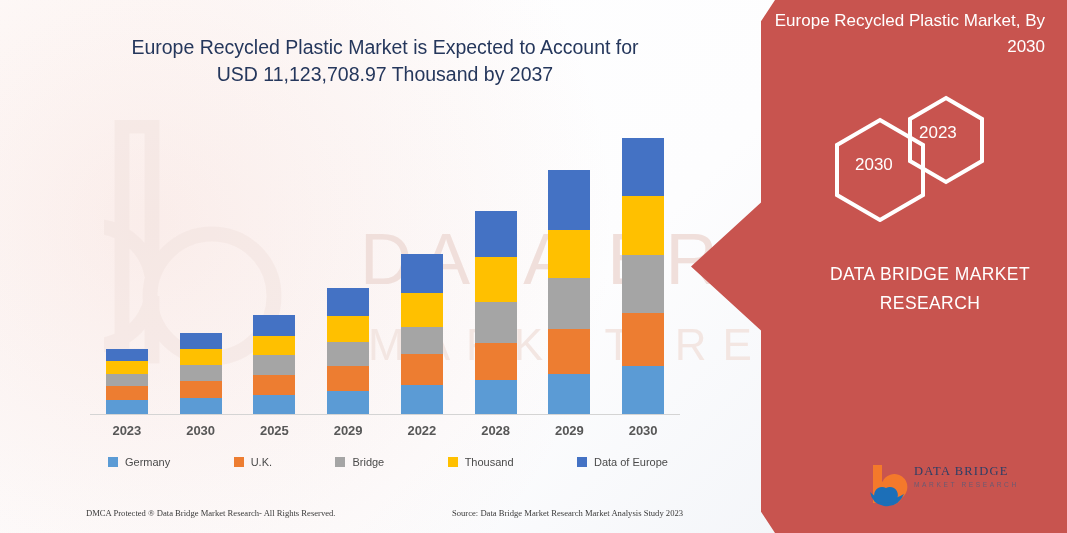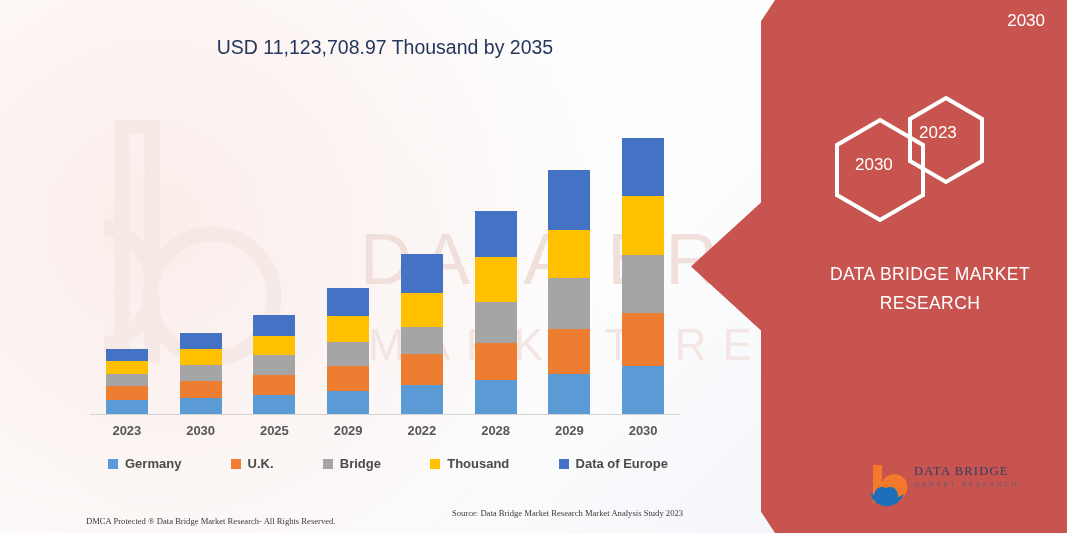--- a/index.html
+++ b/index.html
@@ -128,42 +128,42 @@
     top: 456px;
     width: 560px;
     display: flex;
     justify-content: space-between;
     align-items: center;
   }
   .legend-item {
     display: flex;
     align-items: center;
     gap: 7px;
-    font-size: 13px;
-    font-weight: bold;
+    font-size: 11px;
+    font-weight: normal;
     color: #4a4a4a;
     font-family: "Liberation Sans", sans-serif;
     white-space: nowrap;
   }
   .swatch {
     width: 10px;
     height: 10px;
     flex: 0 0 10px;
   }
 
   .footer {
     position: absolute;
     top: 508px;
     left: 0;
     width: 760px;
     font-size: 8.6px;
     color: #3a3a3a;
     font-family: "Liberation Serif", serif;
   }
-  .footer .fl { position: absolute; left: 86px; top: 8px; white-space: nowrap; }
+  .footer .fl { position: absolute; left: 86px; top: 0; white-space: nowrap; }
   .footer .fr { position: absolute; left: 452px; top: 0; white-space: nowrap; }
 
   
   .red-panel {
     position: absolute;
     right: 0;
     top: 0;
     width: 400px;
     height: 533px;
     background: #c8544f;
@@ -244,21 +244,22 @@
 <div id="stage">
 
   <svg class="wm-letter" viewBox="0 0 210 268">
     <path d="M18 6 h30 v150 a60 60 0 1 0 0 20 v60 h-30 z" fill="none" stroke="#f2e3df" stroke-width="15"></path>
     <circle cx="108" cy="176" r="62" fill="none" stroke="#f2e3df" stroke-width="15"></circle>
   </svg>
   <div class="wm-text">DATA BRIDGE</div>
   <div class="wm-text two">MARKET RESEARCH</div>
 
   <div class="chart-title">
-    <div>USD 11,123,708.97 Thousand by 2035</div>
+    <div>Europe Recycled Plastic Market is Expected to Account for</div>
+    <div>USD 11,123,708.97 Thousand by 2037</div>
   </div>
 
   <div class="plot">
     <div class="bars" id="bars">
         <div class="bar-col">
           <div class="bar">
             <div class="seg" title="Germany 2023: 524" style="height: 13.8533px; background: rgb(91, 155, 213);"></div>
             <div class="seg" title="U.K. 2023: 524" style="height: 13.8533px; background: rgb(237, 125, 49);"></div>
             <div class="seg" title="France 2023: 484" style="height: 12.7876px; background: rgb(165, 165, 165);"></div>
             <div class="seg" title="Belgium 2023: 484" style="height: 12.7876px; background: rgb(255, 192, 0);"></div>
@@ -367,20 +368,21 @@
     </div>
 
   <div class="footer">
     <span class="fl">DMCA Protected ® Data Bridge Market Research-  All Rights Reserved.</span>
     <span class="fr">Source: Data Bridge Market Research  Market Analysis Study 2023</span>
   </div>
 
   <div class="red-panel"></div>
 
   <div class="panel-title">
+    <div>Europe Recycled Plastic Market, By</div>
     <div>2030</div>
   </div>
 
   <div class="hexwrap">
     <svg viewBox="0 0 240 130" width="240" height="130">
       <polygon points="100,8 143,33 143,83 100,108 57,83 57,33" transform="translate(-38,20)" fill="none" stroke="#ffffff" stroke-width="4"></polygon>
       <polygon points="100,8 136,29 136,71 100,92 64,71 64,29" transform="translate(28,-2)" fill="none" stroke="#ffffff" stroke-width="4"></polygon>
     </svg>
     <span class="hex-label y2030">2030</span>
     <span class="hex-label y2023">2023</span>

